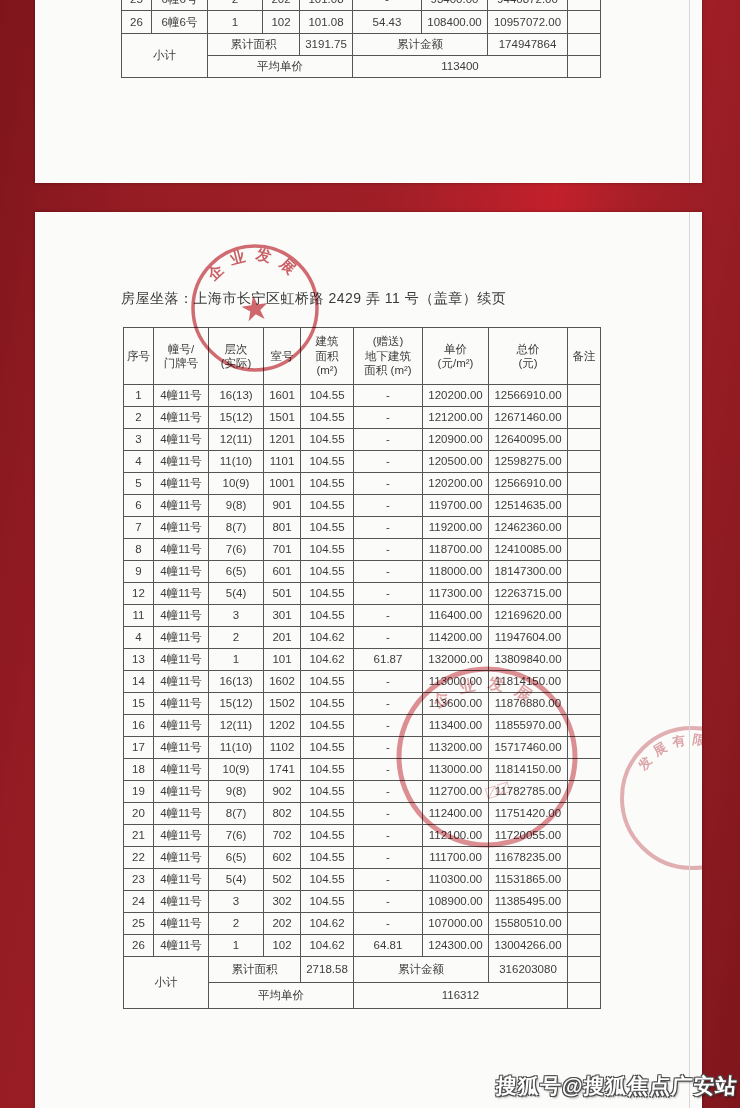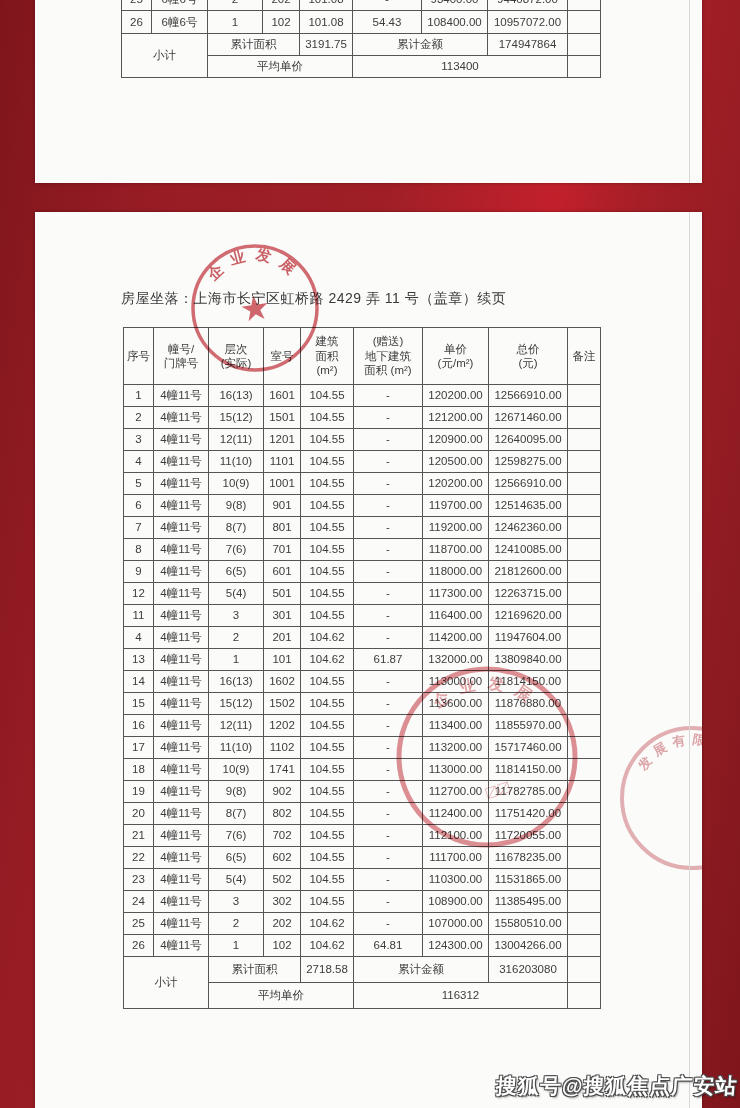--- a/index.html
+++ b/index.html
@@ -226,21 +226,21 @@
           <td></td>
         </tr>
         <tr>
           <td>9</td>
           <td>4幢11号</td>
           <td>6(5)</td>
           <td>601</td>
           <td>104.55</td>
           <td>-</td>
           <td>118000.00</td>
-          <td>21812600.00</td>
+          <td>18147300.00</td>
           <td></td>
         </tr>
         <tr>
           <td>12</td>
           <td>4幢11号</td>
           <td>5(4)</td>
           <td>501</td>
           <td>104.55</td>
           <td>-</td>
           <td>117300.00</td>

